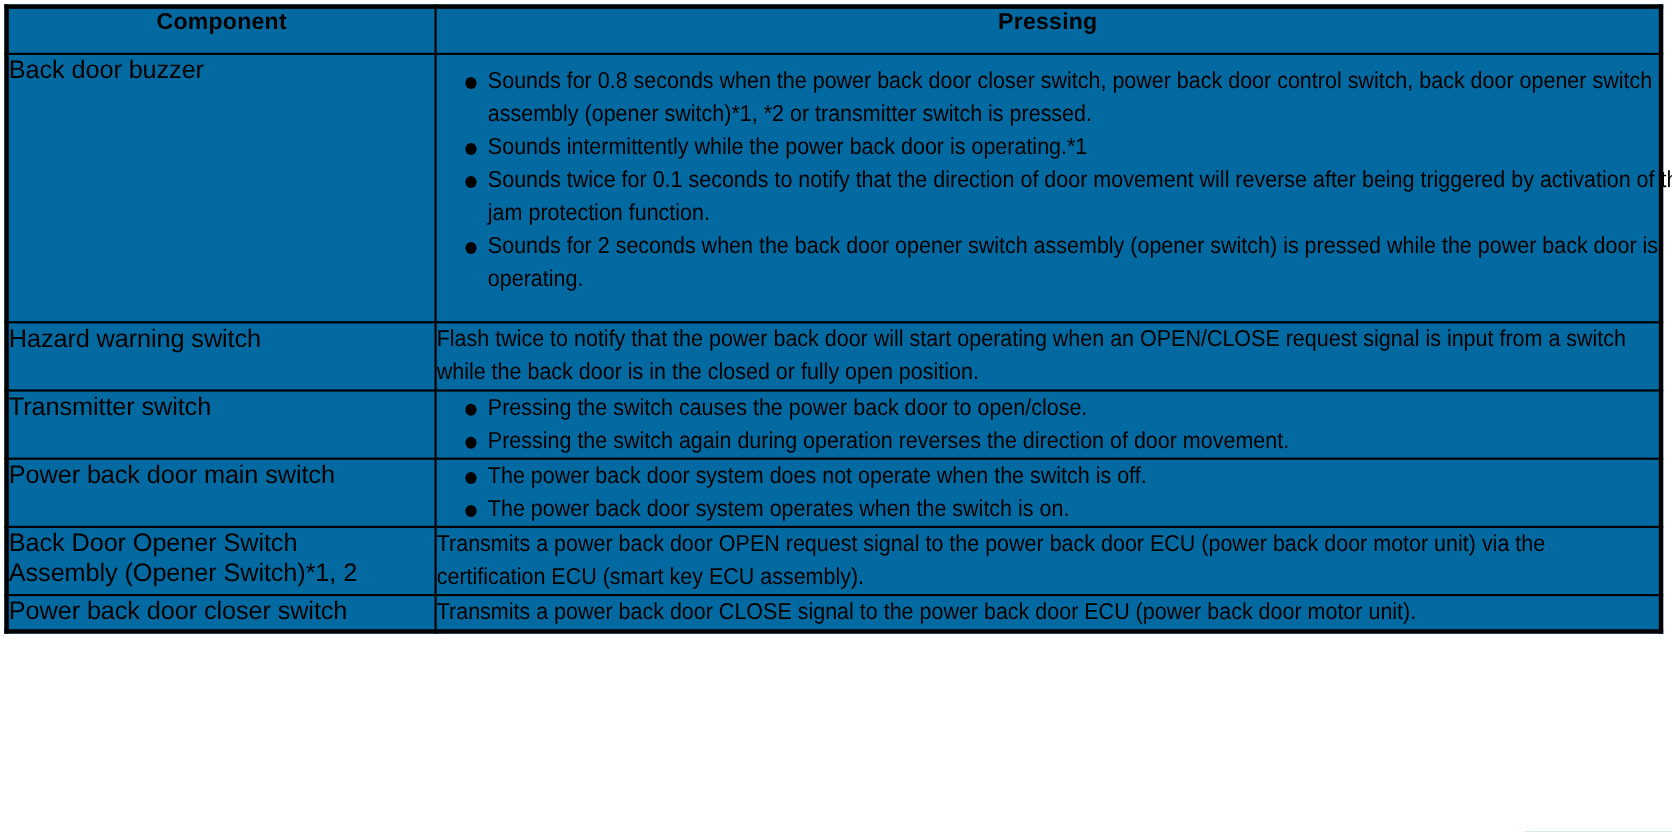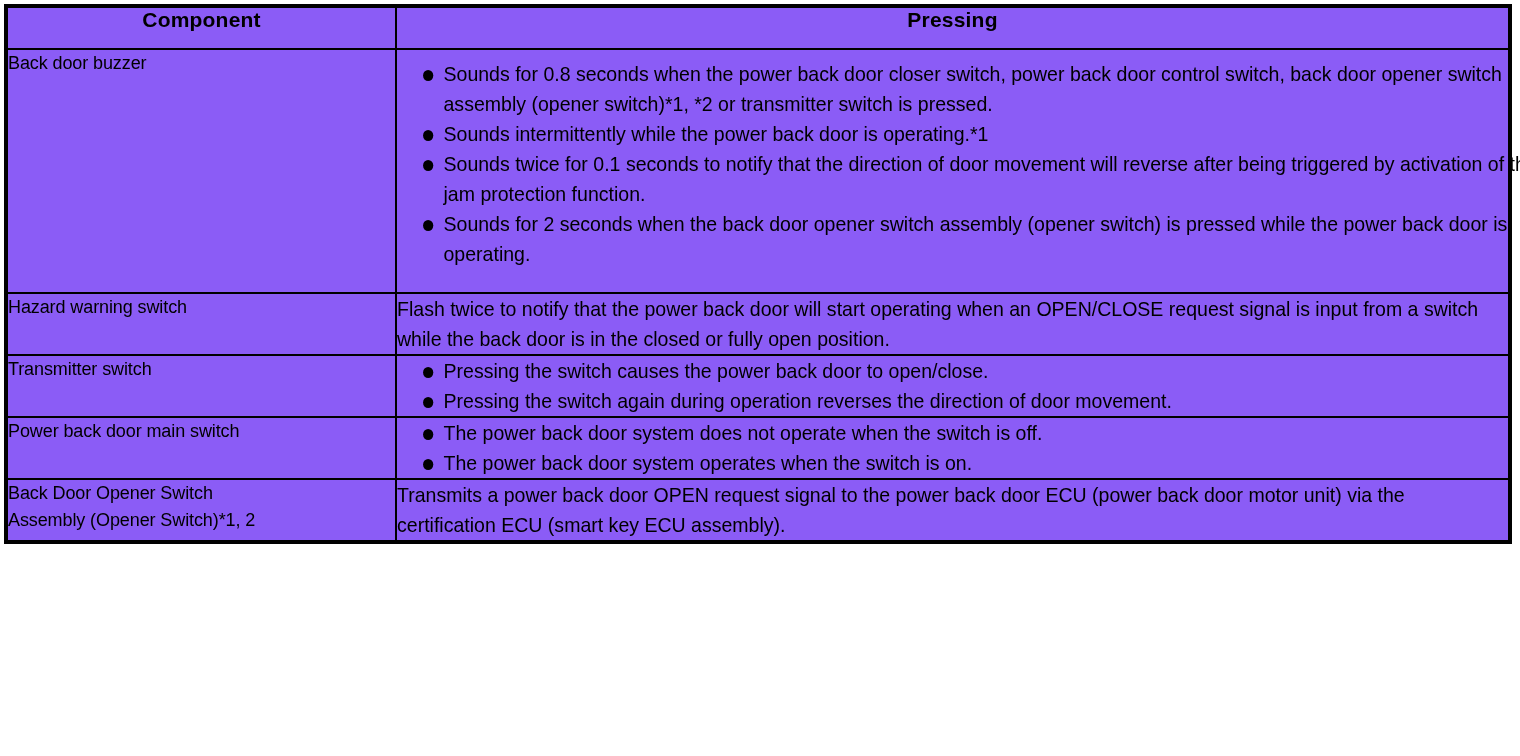--- a/index.html
+++ b/index.html
@@ -1,27 +1,27 @@
 <!DOCTYPE html>
 <html><head>
 <meta charset="utf-8">
 <style>
   html,body{margin:0;padding:0;background:#ffffff;}
   body{width:1520px;height:756px;overflow:hidden;font-family:"Liberation Sans",sans-serif;color:#000;}
   #table-wrap{position:absolute;left:4px;top:4px;width:1508px;height:743px;box-sizing:border-box;}
-  table.spec{border-collapse:collapse;width:1508px;table-layout:fixed;background:#8b5cf6;}
+  table.spec{border-collapse:collapse;width:1508px;table-layout:fixed;background:#0369a1;}
   table.spec{border:4px solid #000;}
   col.c-comp{width:389px;}
   col.c-func{width:1111px;}
   .spec td,.spec th{border:2px solid #000;vertical-align:top;padding:0;}
   thead th{border-bottom:4px solid #000;height:40px;vertical-align:middle;}
   .hdr-txt{font-size:21px;font-weight:bold;text-align:center;letter-spacing:0.2px;
            font-family:"Liberation Sans",sans-serif;}
   .comp-cell{padding:9px 0 9px 10px;}
-  .comp-txt{font-size:18px;line-height:27px;font-family:"Liberation Sans",sans-serif;
+  .comp-txt{font-size:23px;line-height:27px;font-family:"Liberation Sans",sans-serif;
             letter-spacing:-0.1px;white-space:pre-line;}
   .func-cell{padding:7px 8px 8px 6px;}
   .func-para{font-size:21px;line-height:30px;font-family:"Liberation Sans Narrow","Liberation Sans",sans-serif;
              transform:scaleX(0.93);transform-origin:left top;width:107.5%;letter-spacing:0px;}
   ul.blist{list-style:none;margin:0;padding:0;}
   ul.blist li{position:relative;padding-left:50px;font-size:21px;line-height:30px;
               font-family:"Liberation Sans Narrow","Liberation Sans",sans-serif;
               transform:scaleX(0.93);transform-origin:left top;width:107.5%;}
   ul.blist li .bullet{position:absolute;left:28px;top:11px;width:11px;height:11px;
                       background:#000;border-radius:50%;}
@@ -92,15 +92,23 @@
         </tr>
         <tr>
           <td class="comp-cell">
             <div class="comp-txt">Back Door Opener Switch
 Assembly (Opener Switch)*1, 2</div>
           </td>
           <td class="func-cell">
             <div class="func-para">Transmits a power back door OPEN request signal to the power back door ECU (power back door motor unit) via the certification ECU (smart key ECU assembly).</div>
           </td>
         </tr>
+        <tr>
+          <td class="comp-cell">
+            <div class="comp-txt">Power back door closer switch</div>
+          </td>
+          <td class="func-cell">
+            <div class="func-para">Transmits a power back door CLOSE signal to the power back door ECU (power back door motor unit).</div>
+          </td>
+        </tr>
       </tbody>
   </table>
 </div>
 
 </body></html>

